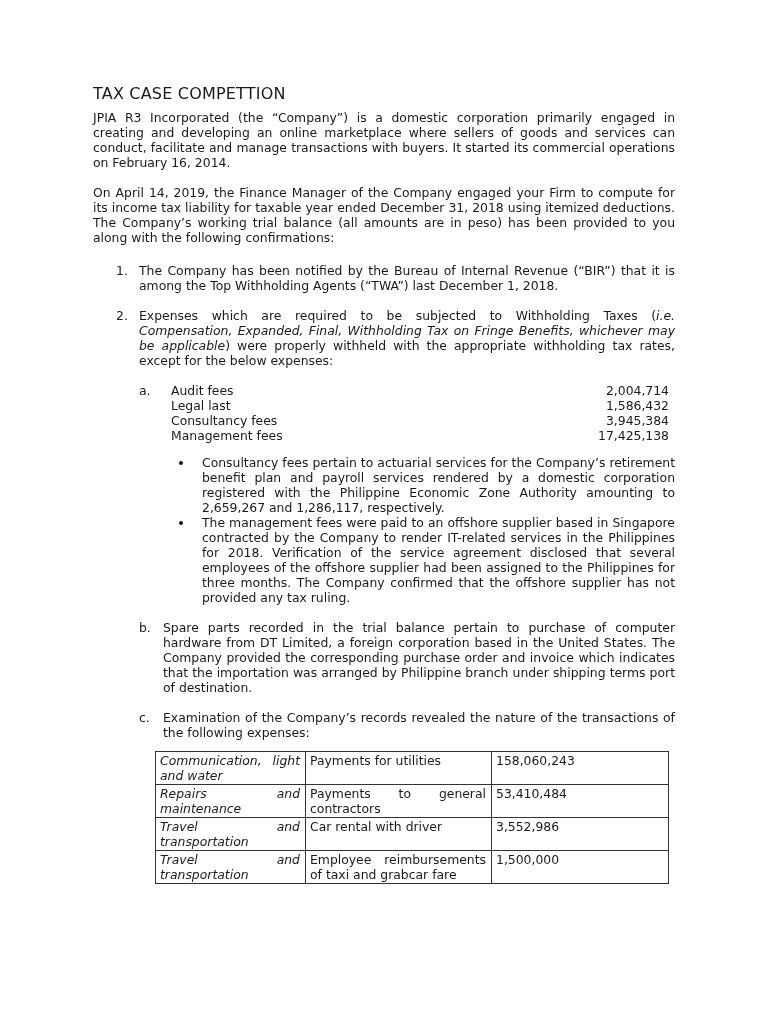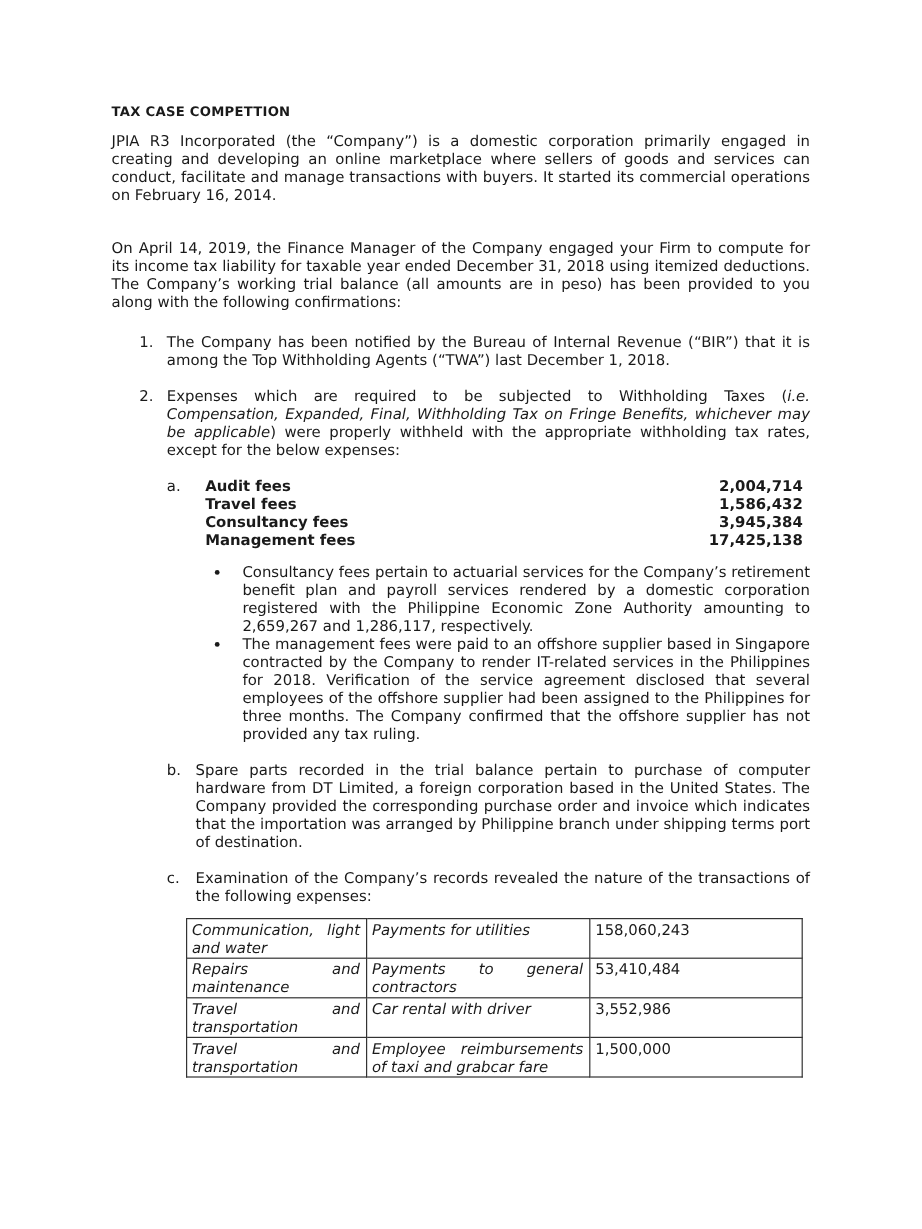--- a/index.html
+++ b/index.html
@@ -3,39 +3,39 @@
 <meta charset="utf-8">
 <style>
   html, body { margin: 0; padding: 0; }
   body {
     width: 768px; height: 1024px; background: #ffffff; overflow: hidden;
     font-family: "DejaVu Sans", sans-serif; color: #1a1a1a;
     font-size: 12.4px; line-height: 15px;
     position: relative;
   }
   .page { position: absolute; left: 93px; top: 86px; width: 582px; }
-  .title { font-weight: bold; font-size: 11px; letter-spacing: 0.2px; margin: 0 0 9px 0; }
+  .title { font-weight: normal; font-size: 16px; letter-spacing: 0.2px; margin: 0 0 9px 0; }
   p { margin: 0; text-align: justify; }
-  .para { margin-bottom: 29px; }
+  .para { margin-bottom: 15px; }
   ol.num { list-style: none; margin: 0; padding: 0; }
   ol.num > li { position: relative; padding-left: 46px; text-align: justify; margin-bottom: 15px; }
   .marker { position: absolute; left: 23px; top: 0; }
   .alpha { margin: 0; padding: 0; list-style: none; }
   .alpha > li { position: relative; padding-left: 24px; text-align: justify; margin-bottom: 15px; }
   .alpha .amark { position: absolute; left: 0; top: 0; }
-  .fees { margin: 15px 0 12px 8px; width: 498px; font-weight: bold; }
+  .fees { margin: 15px 0 12px 8px; width: 498px; }
   .fee-row { display: flex; justify-content: space-between; }
   .bullets { margin: 0 0 0 16px; padding: 0; list-style: none; }
   .bullets > li { position: relative; padding-left: 23px; text-align: justify; }
   .bullets .dot { position: absolute; left: 0; top: 6px; width: 4px; height: 4px; border-radius: 50%; background: #1a1a1a; }
   em { font-style: italic; }
   table.exp { border-collapse: collapse; margin-top: 11px; margin-left: -8px; width: 514px; }
   table.exp td { border: 1px solid #333; vertical-align: top; padding: 1px 5px 1px 4px; line-height: 15px; }
   table.exp td.c1 { width: 140px; font-style: italic; }
-  table.exp td.c2 { width: 176px; font-style: italic; }
+  table.exp td.c2 { width: 176px; }
   table.exp td.c3 { text-align: left; padding-right: 6px; }
 </style>
 </head>
 <body>
 
 <div class="page">
   <div class="title">TAX CASE COMPETTION</div>
 
   <p class="para">JPIA R3 Incorporated (the “Company”) is a domestic corporation primarily engaged in creating and developing an online marketplace where sellers of goods and services can conduct, facilitate and manage transactions with buyers. It started its commercial operations on February 16, 2014.</p>
   <p class="para" style="margin-bottom:18px">On April 14, 2019, the Finance Manager of the Company engaged your Firm to compute for its income tax liability for taxable year ended December 31, 2018 using itemized deductions. The Company’s working trial balance (all amounts are in peso) has been provided to you along with the following confirmations:</p>
@@ -53,21 +53,21 @@
       <ol class="alpha">
         <li>
           <span class="amark">a.</span>
 
           <div class="fees">
             <div class="fee-row">
               <span>Audit fees</span>
               <span>2,004,714</span>
             </div>
             <div class="fee-row">
-              <span>Travel fees</span>
+              <span>Legal last</span>
               <span>1,586,432</span>
             </div>
             <div class="fee-row">
               <span>Consultancy fees</span>
               <span>3,945,384</span>
             </div>
             <div class="fee-row">
               <span>Management fees</span>
               <span>17,425,138</span>
             </div>

